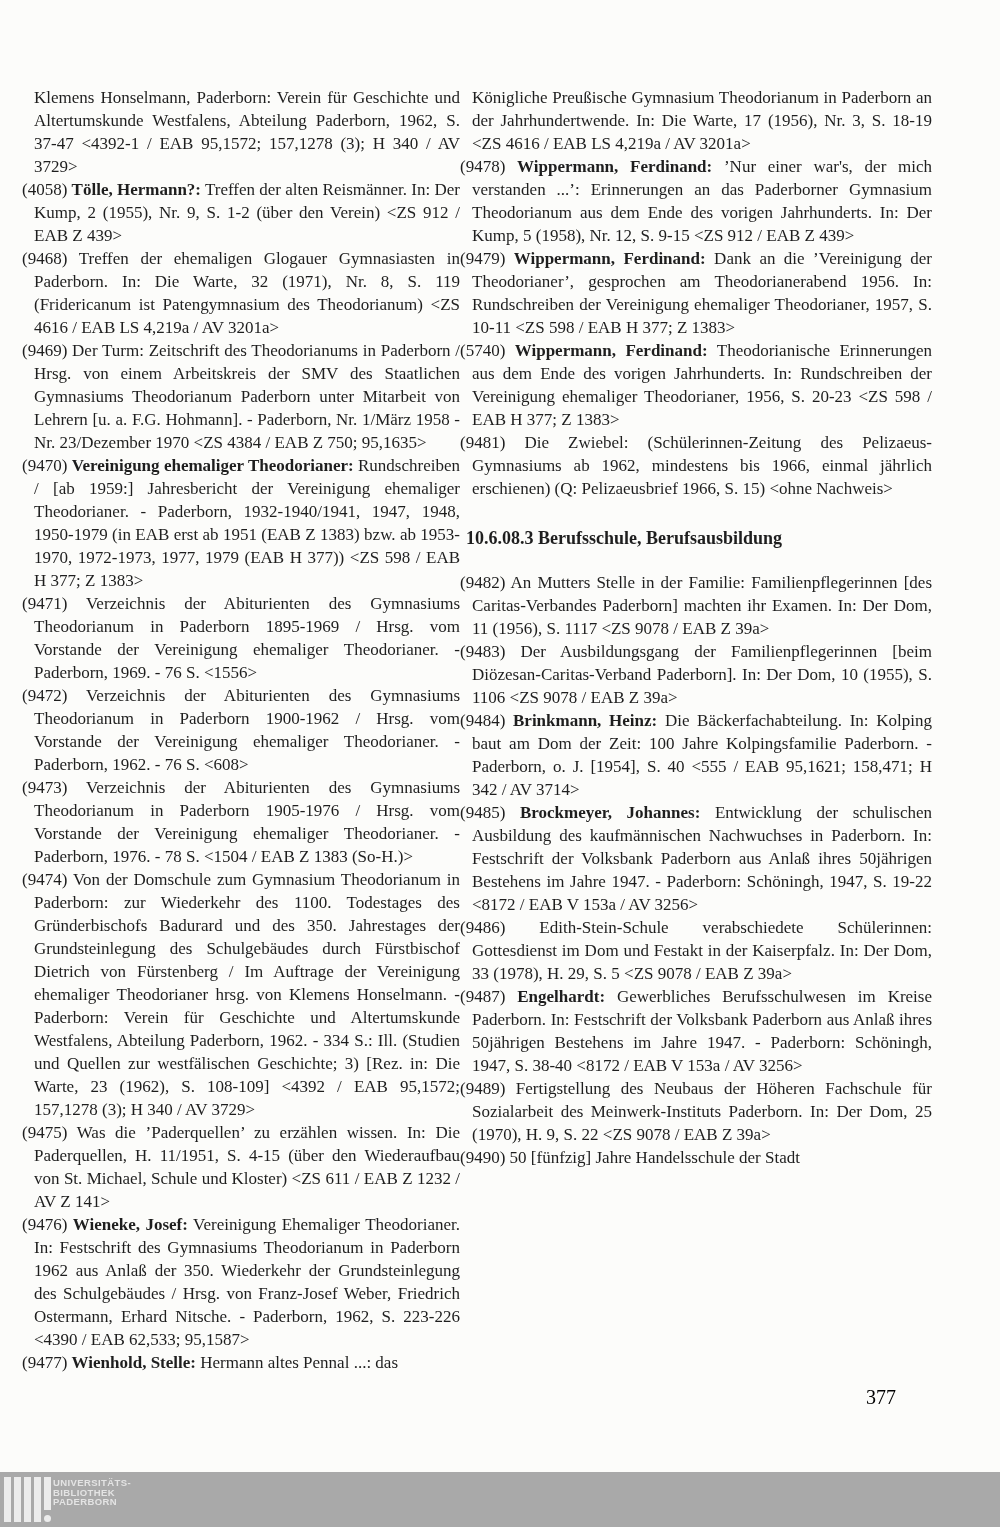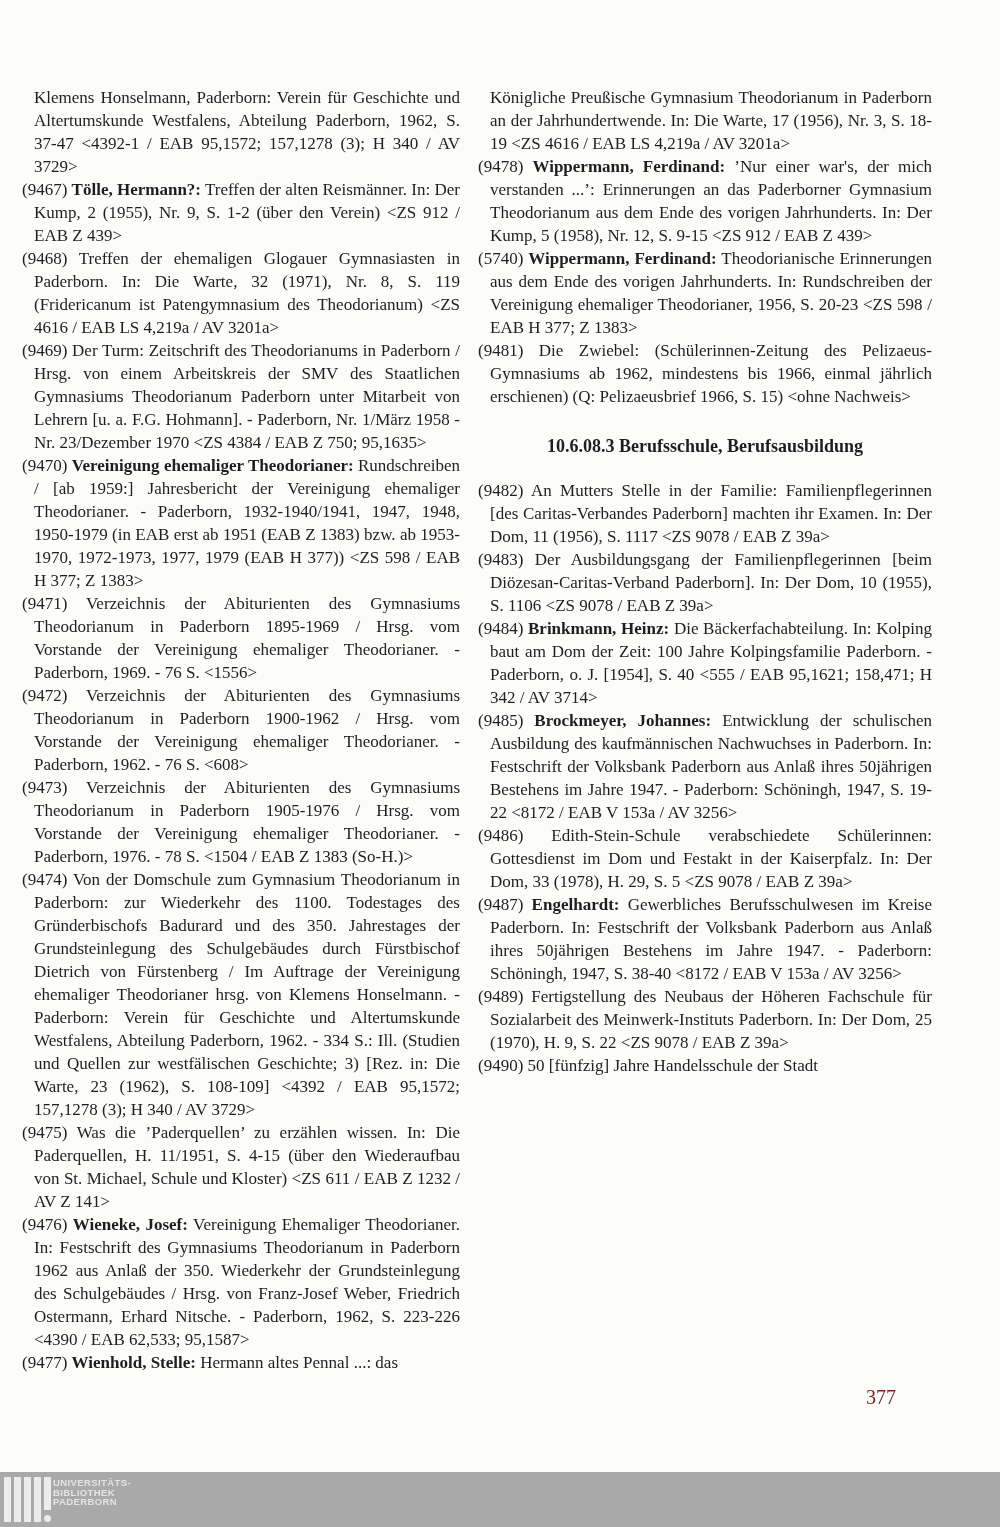--- a/index.html
+++ b/index.html
@@ -6,41 +6,41 @@
   .page{
     position:relative;
     width:1000px;height:1527px;
     background:#fcfcfa;
     overflow:hidden;
     font-family:"Liberation Serif","DejaVu Serif",serif;
     color:#1e1e1e;
   }
   .columns{
     position:absolute;top:86px;left:22px;right:68px;
-    display:flex;gap:18px;
+    display:flex;
   }
   .col-left{width:438px;flex:none;}
   .col-right{flex:1;min-width:0;}
   p.entry, p.cont{
     margin:0;
     font-size:17px;line-height:23px;
     text-align:justify;
     hyphens:auto;-webkit-hyphens:auto;
   }
   p.entry{padding-left:12px;text-indent:-12px;}
   p.cont{padding-left:12px;text-indent:0;}
   .author{font-weight:700;}
   h2.section{
     font-size:18px;line-height:23px;font-weight:700;
-    text-align:center;margin:27px 6px 21px 6px;
+    text-align:left;margin:27px 6px 21px 6px;
     font-family:"Liberation Serif","DejaVu Serif",serif;
   }
   .page-number{
     position:absolute;top:1385px;right:104px;
-    font-size:20px;line-height:24px;color:#7f1d1d;
+    font-size:20px;line-height:24px;color:#000000;
   }
   .footer-bar{
     position:absolute;left:0;bottom:0;width:1000px;height:55px;padding-left:10px;
   }
   .logo-bars{
     position:absolute;left:4px;top:5px;height:45px;
     display:flex;gap:3px;
   }
   .bar{width:7px;height:45px;background:#ececec;flex:none;}
   .bar-excl{width:7px;height:45px;display:flex;flex-direction:column;
@@ -57,37 +57,38 @@
 </head>
 <body>
 
 <div class="page">
 
   <div class="columns">
 
     <div class="col-left">
       <p class="cont"><span>Klemens Honselmann, Paderborn: Verein für Geschichte und Altertumskunde Westfalens, Abteilung Paderborn, 1962, S. 37-47 &lt;4392-1 / EAB 95,1572; 157,1278 (3); H 340 / AV 3729&gt;</span></p>
 
-      <p class="entry"><span class="num">(9467)</span> <b class="author">Tölle, Hermann?:</b> <span>Treffen der alten Reismänner. In: Der Kump, 2 (1955), Nr. 9, S. 1-2 (über den Verein) &lt;ZS 912 / EAB Z 439&gt;</span></p>
+      <p class="entry"><span class="num">(4058)</span> <b class="author">Tölle, Hermann?:</b> <span>Treffen der alten Reismänner. In: Der Kump, 2 (1955), Nr. 9, S. 1-2 (über den Verein) &lt;ZS 912 / EAB Z 439&gt;</span></p>
       <p class="entry"><span class="num">(9468)</span> <b class="author"></b> <span>Treffen der ehemaligen Glogauer Gymnasiasten in Paderborn. In: Die Warte, 32 (1971), Nr. 8, S. 119 (Fridericanum ist Patengymnasium des Theodorianum) &lt;ZS 4616 / EAB LS 4,219a / AV 3201a&gt;</span></p>
       <p class="entry"><span class="num">(9469)</span> <b class="author"></b> <span>Der Turm: Zeitschrift des Theodorianums in Paderborn / Hrsg. von einem Arbeitskreis der SMV des Staatlichen Gymnasiums Theodorianum Paderborn unter Mitarbeit von Lehrern [u. a. F.G. Hohmann]. - Paderborn, Nr. 1/März 1958 - Nr. 23/Dezember 1970 &lt;ZS 4384 / EAB Z 750; 95,1635&gt;</span></p>
       <p class="entry"><span class="num">(9470)</span> <b class="author">Vereinigung ehemaliger Theodorianer:</b> <span>Rundschreiben / [ab 1959:] Jahresbericht der Vereinigung ehemaliger Theodorianer. - Paderborn, 1932-1940/1941, 1947, 1948, 1950-1979 (in EAB erst ab 1951 (EAB Z 1383) bzw. ab 1953-1970, 1972-1973, 1977, 1979 (EAB H 377)) &lt;ZS 598 / EAB H 377; Z 1383&gt;</span></p>
       <p class="entry"><span class="num">(9471)</span> <b class="author"></b> <span>Verzeichnis der Abiturienten des Gymnasiums Theodorianum in Paderborn 1895-1969 / Hrsg. vom Vorstande der Vereinigung ehemaliger Theodorianer. - Paderborn, 1969. - 76 S. &lt;1556&gt;</span></p>
       <p class="entry"><span class="num">(9472)</span> <b class="author"></b> <span>Verzeichnis der Abiturienten des Gymnasiums Theodorianum in Paderborn 1900-1962 / Hrsg. vom Vorstande der Vereinigung ehemaliger Theodorianer. - Paderborn, 1962. - 76 S. &lt;608&gt;</span></p>
       <p class="entry"><span class="num">(9473)</span> <b class="author"></b> <span>Verzeichnis der Abiturienten des Gymnasiums Theodorianum in Paderborn 1905-1976 / Hrsg. vom Vorstande der Vereinigung ehemaliger Theodorianer. - Paderborn, 1976. - 78 S. &lt;1504 / EAB Z 1383 (So-H.)&gt;</span></p>
       <p class="entry"><span class="num">(9474)</span> <b class="author"></b> <span>Von der Domschule zum Gymnasium Theodorianum in Paderborn: zur Wiederkehr des 1100. Todestages des Gründerbischofs Badurard und des 350. Jahrestages der Grundsteinlegung des Schulgebäudes durch Fürstbischof Dietrich von Fürstenberg / Im Auftrage der Vereinigung ehemaliger Theodorianer hrsg. von Klemens Honselmann. - Paderborn: Verein für Geschichte und Altertumskunde Westfalens, Abteilung Paderborn, 1962. - 334 S.: Ill. (Studien und Quellen zur westfälischen Geschichte; 3) [Rez. in: Die Warte, 23 (1962), S. 108-109] &lt;4392 / EAB 95,1572; 157,1278 (3); H 340 / AV 3729&gt;</span></p>
       <p class="entry"><span class="num">(9475)</span> <b class="author"></b> <span>Was die ’Paderquellen’ zu erzählen wissen. In: Die Paderquellen, H. 11/1951, S. 4-15 (über den Wiederaufbau von St. Michael, Schule und Kloster) &lt;ZS 611 / EAB Z 1232 / AV Z 141&gt;</span></p>
       <p class="entry"><span class="num">(9476)</span> <b class="author">Wieneke, Josef:</b> <span>Vereinigung Ehemaliger Theodorianer. In: Festschrift des Gymnasiums Theodorianum in Paderborn 1962 aus Anlaß der 350. Wiederkehr der Grundsteinlegung des Schulgebäudes / Hrsg. von Franz-Josef Weber, Friedrich Ostermann, Erhard Nitsche. - Paderborn, 1962, S. 223-226 &lt;4390 / EAB 62,533; 95,1587&gt;</span></p>
       <p class="entry"><span class="num">(9477)</span> <b class="author">Wienhold, Stelle:</b> <span>Hermann altes Pennal ...: das</span></p>
     </div>
 
     <div class="col-right">
       <p class="cont"><span>Königliche Preußische Gymnasium Theodorianum in Paderborn an der Jahrhundertwende. In: Die Warte, 17 (1956), Nr. 3, S. 18-19 &lt;ZS 4616 / EAB LS 4,219a / AV 3201a&gt;</span></p>
 
       <p class="entry"><span class="num">(9478)</span> <b class="author">Wippermann, Ferdinand:</b> <span>’Nur einer war's, der mich verstanden ...’: Erinnerungen an das Paderborner Gymnasium Theodorianum aus dem Ende des vorigen Jahrhunderts. In: Der Kump, 5 (1958), Nr. 12, S. 9-15 &lt;ZS 912 / EAB Z 439&gt;</span></p>
+      <p class="entry"><span class="num">(9479)</span> <b class="author">Wippermann, Ferdinand:</b> <span>Dank an die ’Vereinigung der Theodorianer’, gesprochen am Theodorianerabend 1956. In: Rundschreiben der Vereinigung ehemaliger Theodorianer, 1957, S. 10-11 &lt;ZS 598 / EAB H 377; Z 1383&gt;</span></p>
       <p class="entry"><span class="num">(5740)</span> <b class="author">Wippermann, Ferdinand:</b> <span>Theodorianische Erinnerungen aus dem Ende des vorigen Jahrhunderts. In: Rundschreiben der Vereinigung ehemaliger Theodorianer, 1956, S. 20-23 &lt;ZS 598 / EAB H 377; Z 1383&gt;</span></p>
       <p class="entry"><span class="num">(9481)</span> <b class="author"></b> <span>Die Zwiebel: (Schülerinnen-Zeitung des Pelizaeus-Gymnasiums ab 1962, mindestens bis 1966, einmal jährlich erschienen) (Q: Pelizaeusbrief 1966, S. 15) &lt;ohne Nachweis&gt;</span></p>
 
       <h2 class="section">10.6.08.3 Berufsschule, Berufsausbildung</h2>
 
       <p class="entry"><span class="num">(9482)</span> <b class="author"></b> <span>An Mutters Stelle in der Familie: Familienpflegerinnen [des Caritas-Verbandes Paderborn] machten ihr Examen. In: Der Dom, 11 (1956), S. 1117 &lt;ZS 9078 / EAB Z 39a&gt;</span></p>
       <p class="entry"><span class="num">(9483)</span> <b class="author"></b> <span>Der Ausbildungsgang der Familienpflegerinnen [beim Diözesan-Caritas-Verband Paderborn]. In: Der Dom, 10 (1955), S. 1106 &lt;ZS 9078 / EAB Z 39a&gt;</span></p>
       <p class="entry"><span class="num">(9484)</span> <b class="author">Brinkmann, Heinz:</b> <span>Die Bäckerfachabteilung. In: Kolping baut am Dom der Zeit: 100 Jahre Kolpingsfamilie Paderborn. - Paderborn, o. J. [1954], S. 40 &lt;555 / EAB 95,1621; 158,471; H 342 / AV 3714&gt;</span></p>
       <p class="entry"><span class="num">(9485)</span> <b class="author">Brockmeyer, Johannes:</b> <span>Entwicklung der schulischen Ausbildung des kaufmännischen Nachwuchses in Paderborn. In: Festschrift der Volksbank Paderborn aus Anlaß ihres 50jährigen Bestehens im Jahre 1947. - Paderborn: Schöningh, 1947, S. 19-22 &lt;8172 / EAB V 153a / AV 3256&gt;</span></p>
       <p class="entry"><span class="num">(9486)</span> <b class="author"></b> <span>Edith-Stein-Schule verabschiedete Schülerinnen: Gottesdienst im Dom und Festakt in der Kaiserpfalz. In: Der Dom, 33 (1978), H. 29, S. 5 &lt;ZS 9078 / EAB Z 39a&gt;</span></p>

